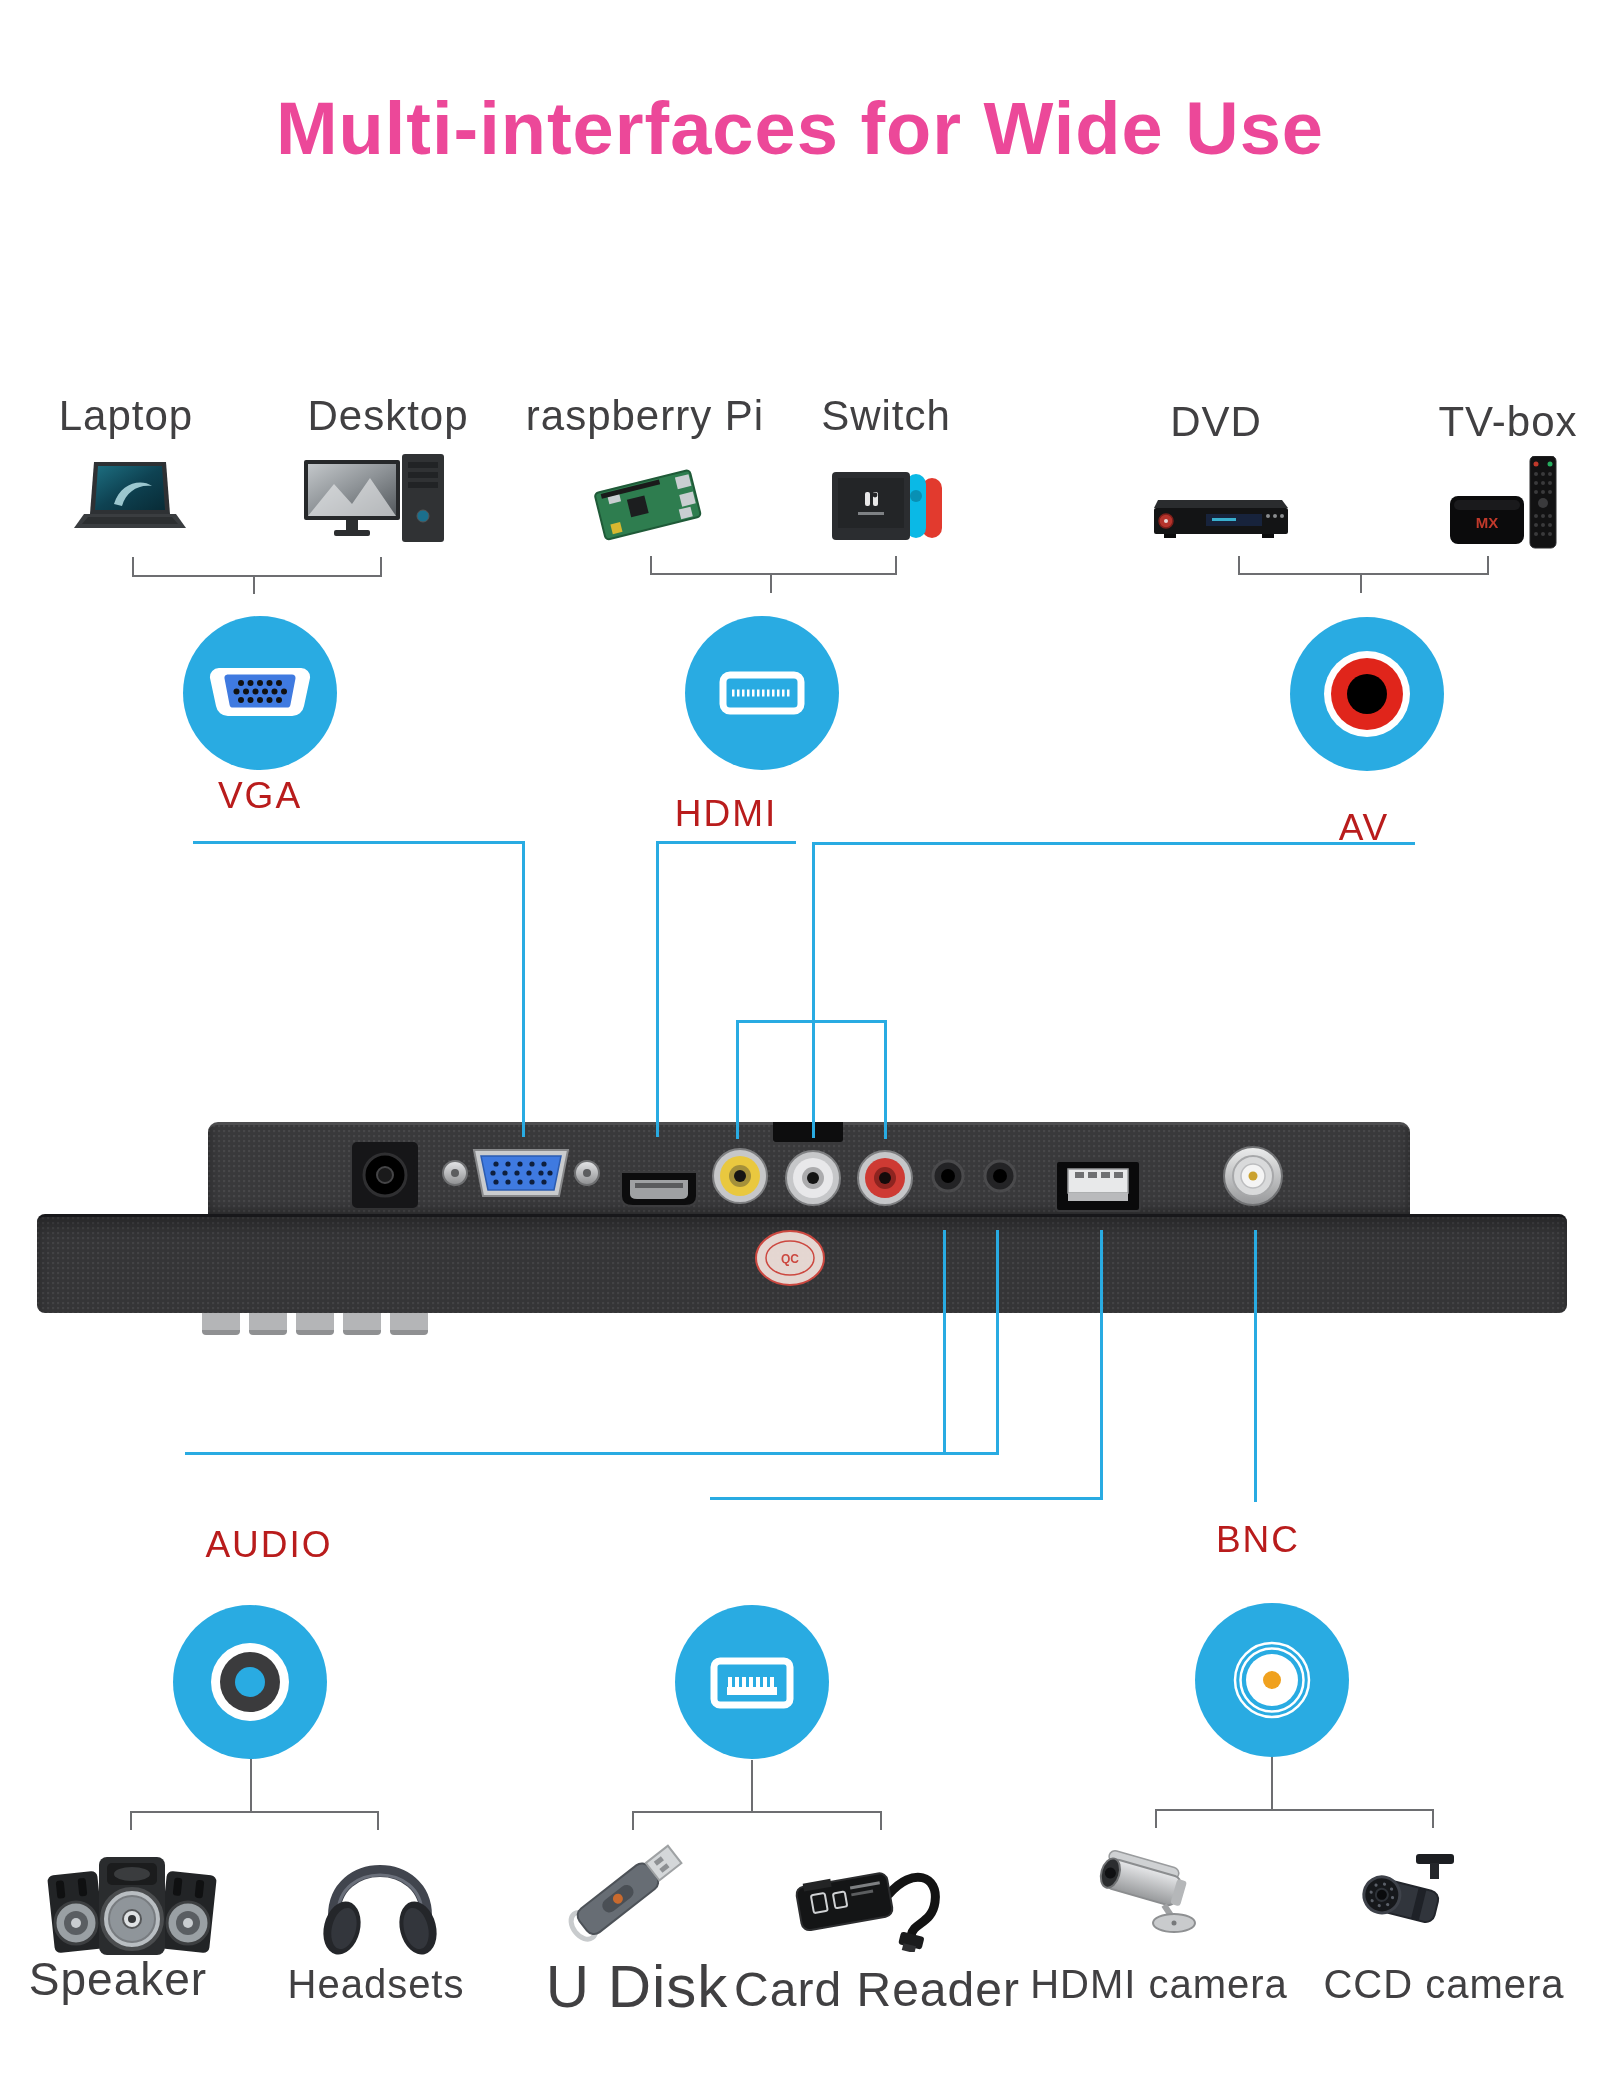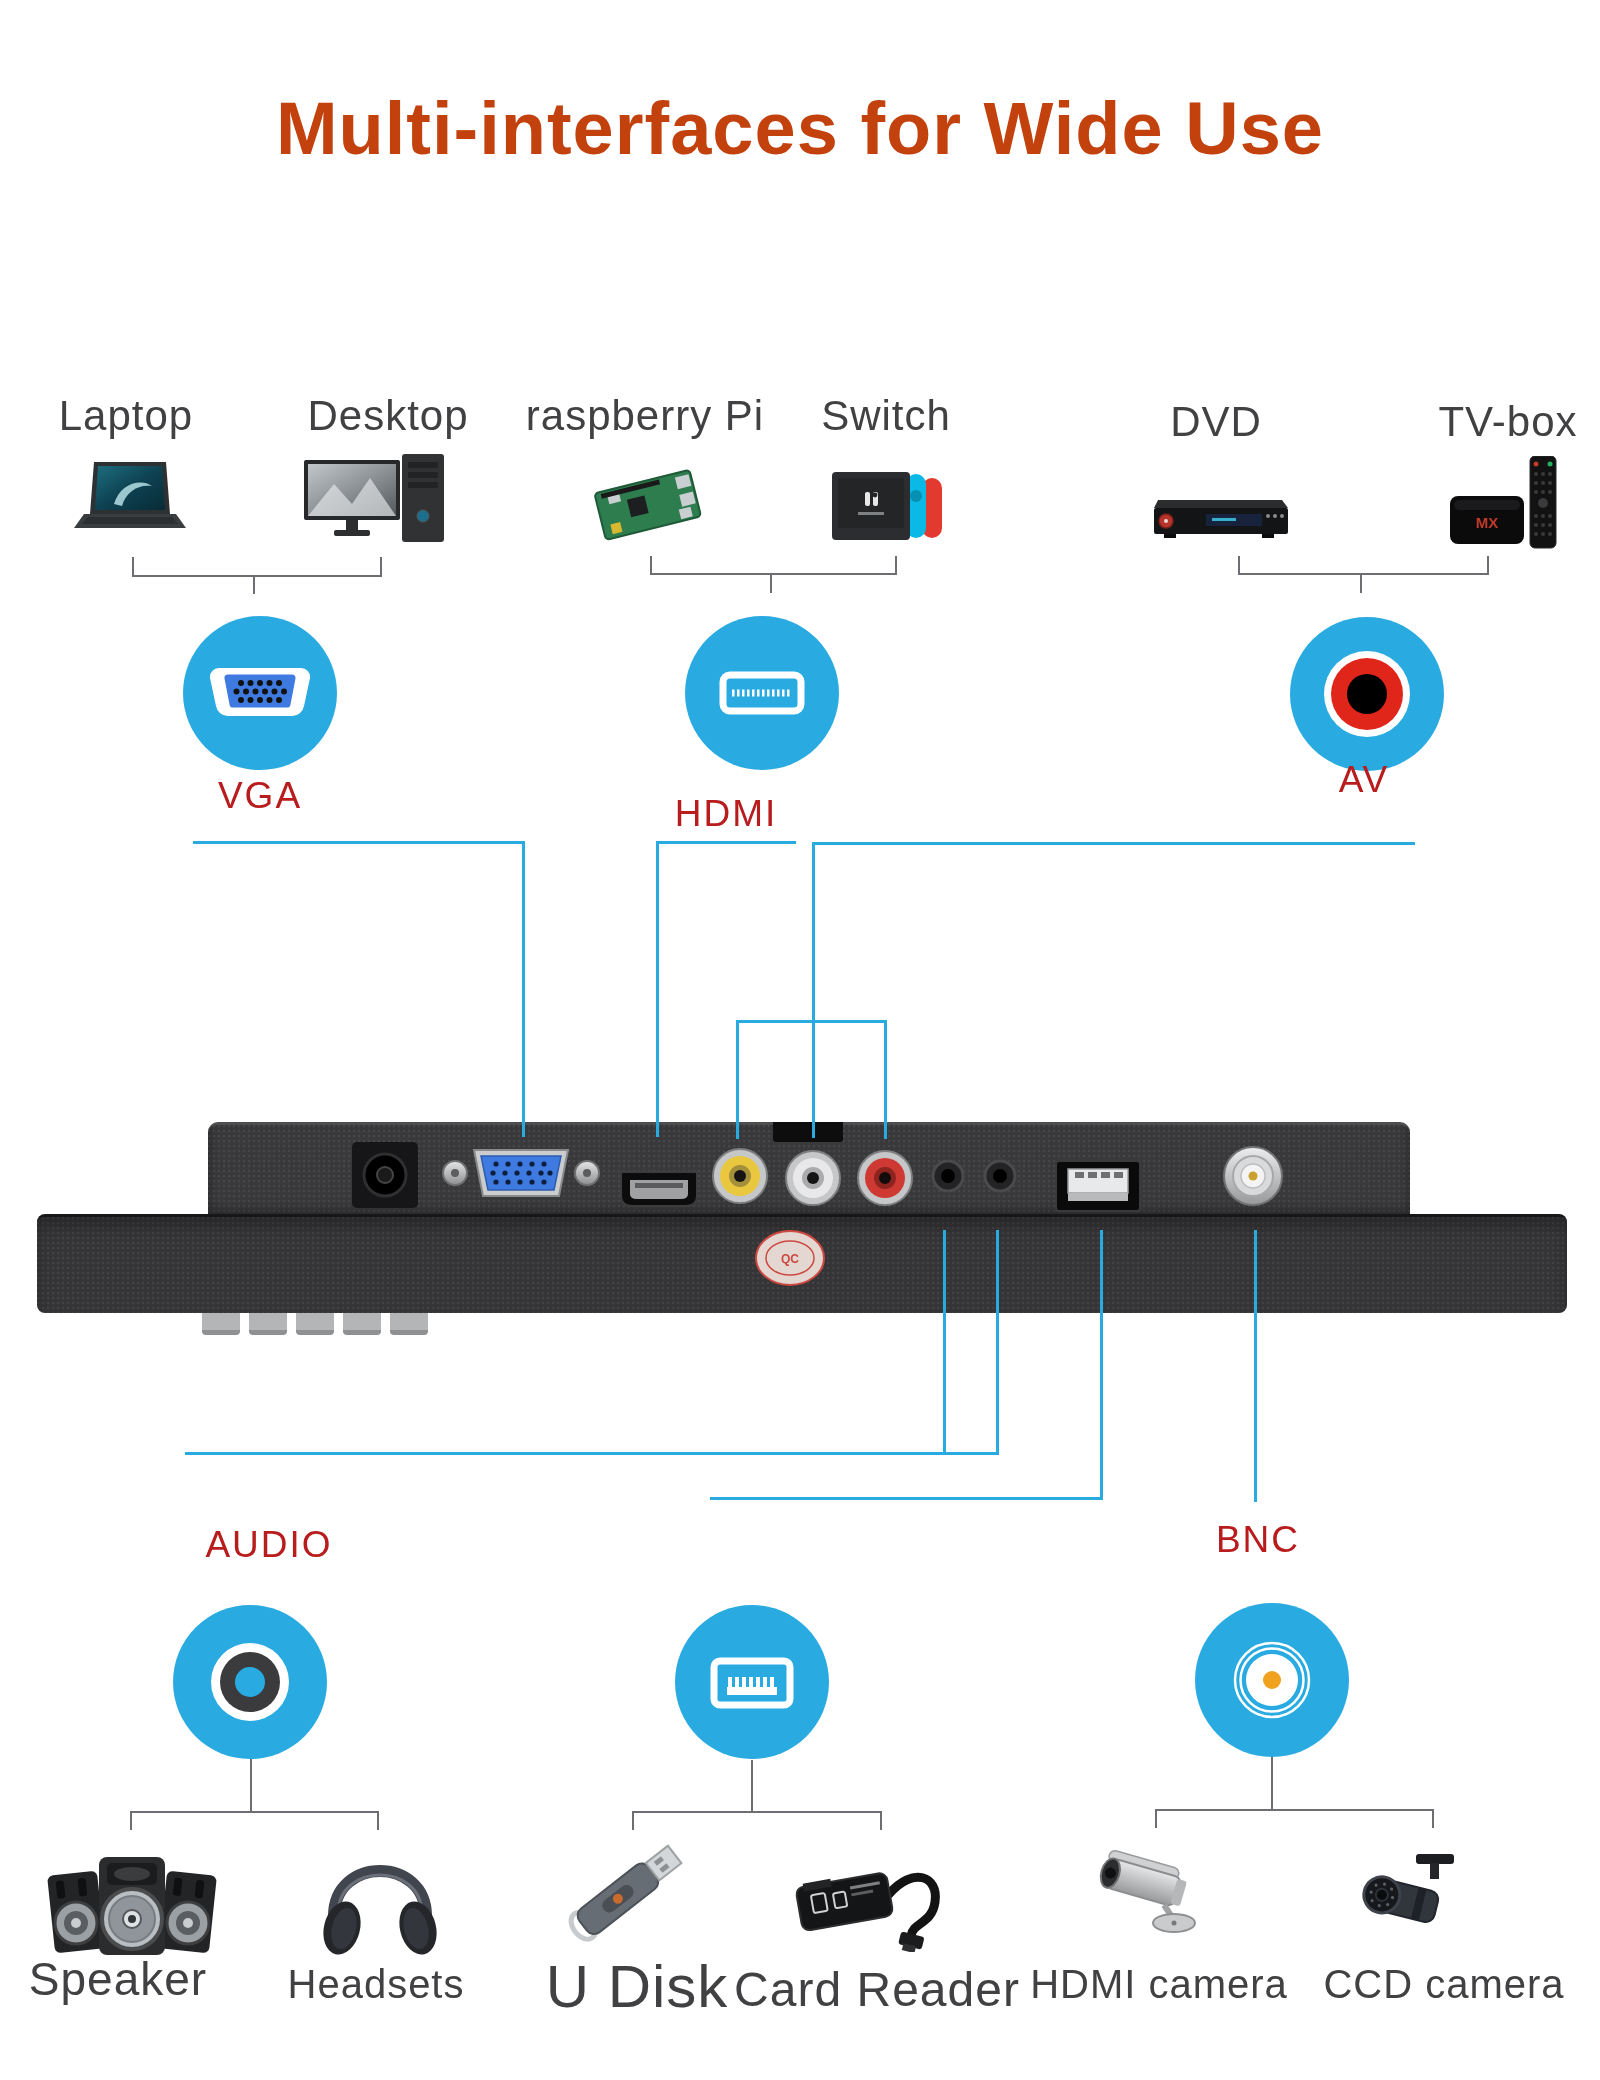--- a/index.html
+++ b/index.html
@@ -1,20 +1,20 @@
 <!DOCTYPE html>
 <html><head>
 <meta charset="utf-8">
 <style>
   html,body{margin:0;padding:0;background:#ffffff;}
   #canvas{position:relative;width:1600px;height:2080px;background:#fff;overflow:hidden;
           font-family:"Liberation Sans",sans-serif;}
   .abs{position:absolute;}
   .title{left:0;top:86px;width:1600px;text-align:center;font-size:74px;font-weight:bold;
-         color:#c2410c;letter-spacing:1px;}
+         color:#ec4899;letter-spacing:1px;}
   .dev-label{width:320px;text-align:center;font-size:42px;color:#414042;letter-spacing:1px;}
   .port-label{width:310px;text-align:center;font-size:37px;color:#b91c1c;letter-spacing:2px;}
   .bracket-top{border-left:2px solid #6D6E71;border-right:2px solid #6D6E71;border-bottom:2px solid #6D6E71;}
   .bracket-bottom{border-left:2px solid #6D6E71;border-right:2px solid #6D6E71;border-top:2px solid #6D6E71;}
   .stem{width:2px;background:#6D6E71;}
   .cyan{background:#29ABE2;}
   .circle{width:154px;height:154px;border-radius:50%;background:#29ABE2;display:flex;
           align-items:center;justify-content:center;}
   .panel{background-color:#39393B;
          background-image:radial-gradient(circle at 1px 1px, rgba(255,255,255,0.07) 1px, transparent 1.7px);
@@ -181,21 +181,21 @@
   <div class="abs circle" style="left:1290px;top:617px;">
     <svg width="154" height="154" viewBox="0 0 154 154">
       <circle cx="77" cy="77" r="43" fill="#ffffff"></circle>
       <circle cx="77" cy="77" r="36" fill="#E0251B"></circle>
       <circle cx="77" cy="77" r="20" fill="#000000"></circle>
     </svg>
   </div>
 
   <div class="abs port-label" style="left:105px;top:775px;">VGA</div>
   <div class="abs port-label" style="left:571px;top:793px;">HDMI</div>
-  <div class="abs port-label" style="left:1209px;top:759px;">AV</div>
+  <div class="abs port-label" style="left:1209px;top:807px;">AV</div>
 
   <div class="abs cyan" style="left:193px;top:841px;width:332px;height:3px;z-index:5;"></div>
   <div class="abs cyan" style="left:522px;top:841px;width:3px;height:296px;z-index:5;"></div>
   <div class="abs cyan" style="left:656px;top:841px;width:140px;height:3px;z-index:5;"></div>
   <div class="abs cyan" style="left:656px;top:841px;width:3px;height:296px;z-index:5;"></div>
   <div class="abs cyan" style="left:812px;top:842px;width:603px;height:3px;z-index:5;"></div>
   <div class="abs cyan" style="left:812px;top:842px;width:3px;height:296px;z-index:5;"></div>
   <div class="abs cyan" style="left:736px;top:1020px;width:151px;height:3px;z-index:5;"></div>
   <div class="abs cyan" style="left:736px;top:1020px;width:3px;height:119px;z-index:5;"></div>
   <div class="abs cyan" style="left:884px;top:1020px;width:3px;height:119px;z-index:5;"></div>

